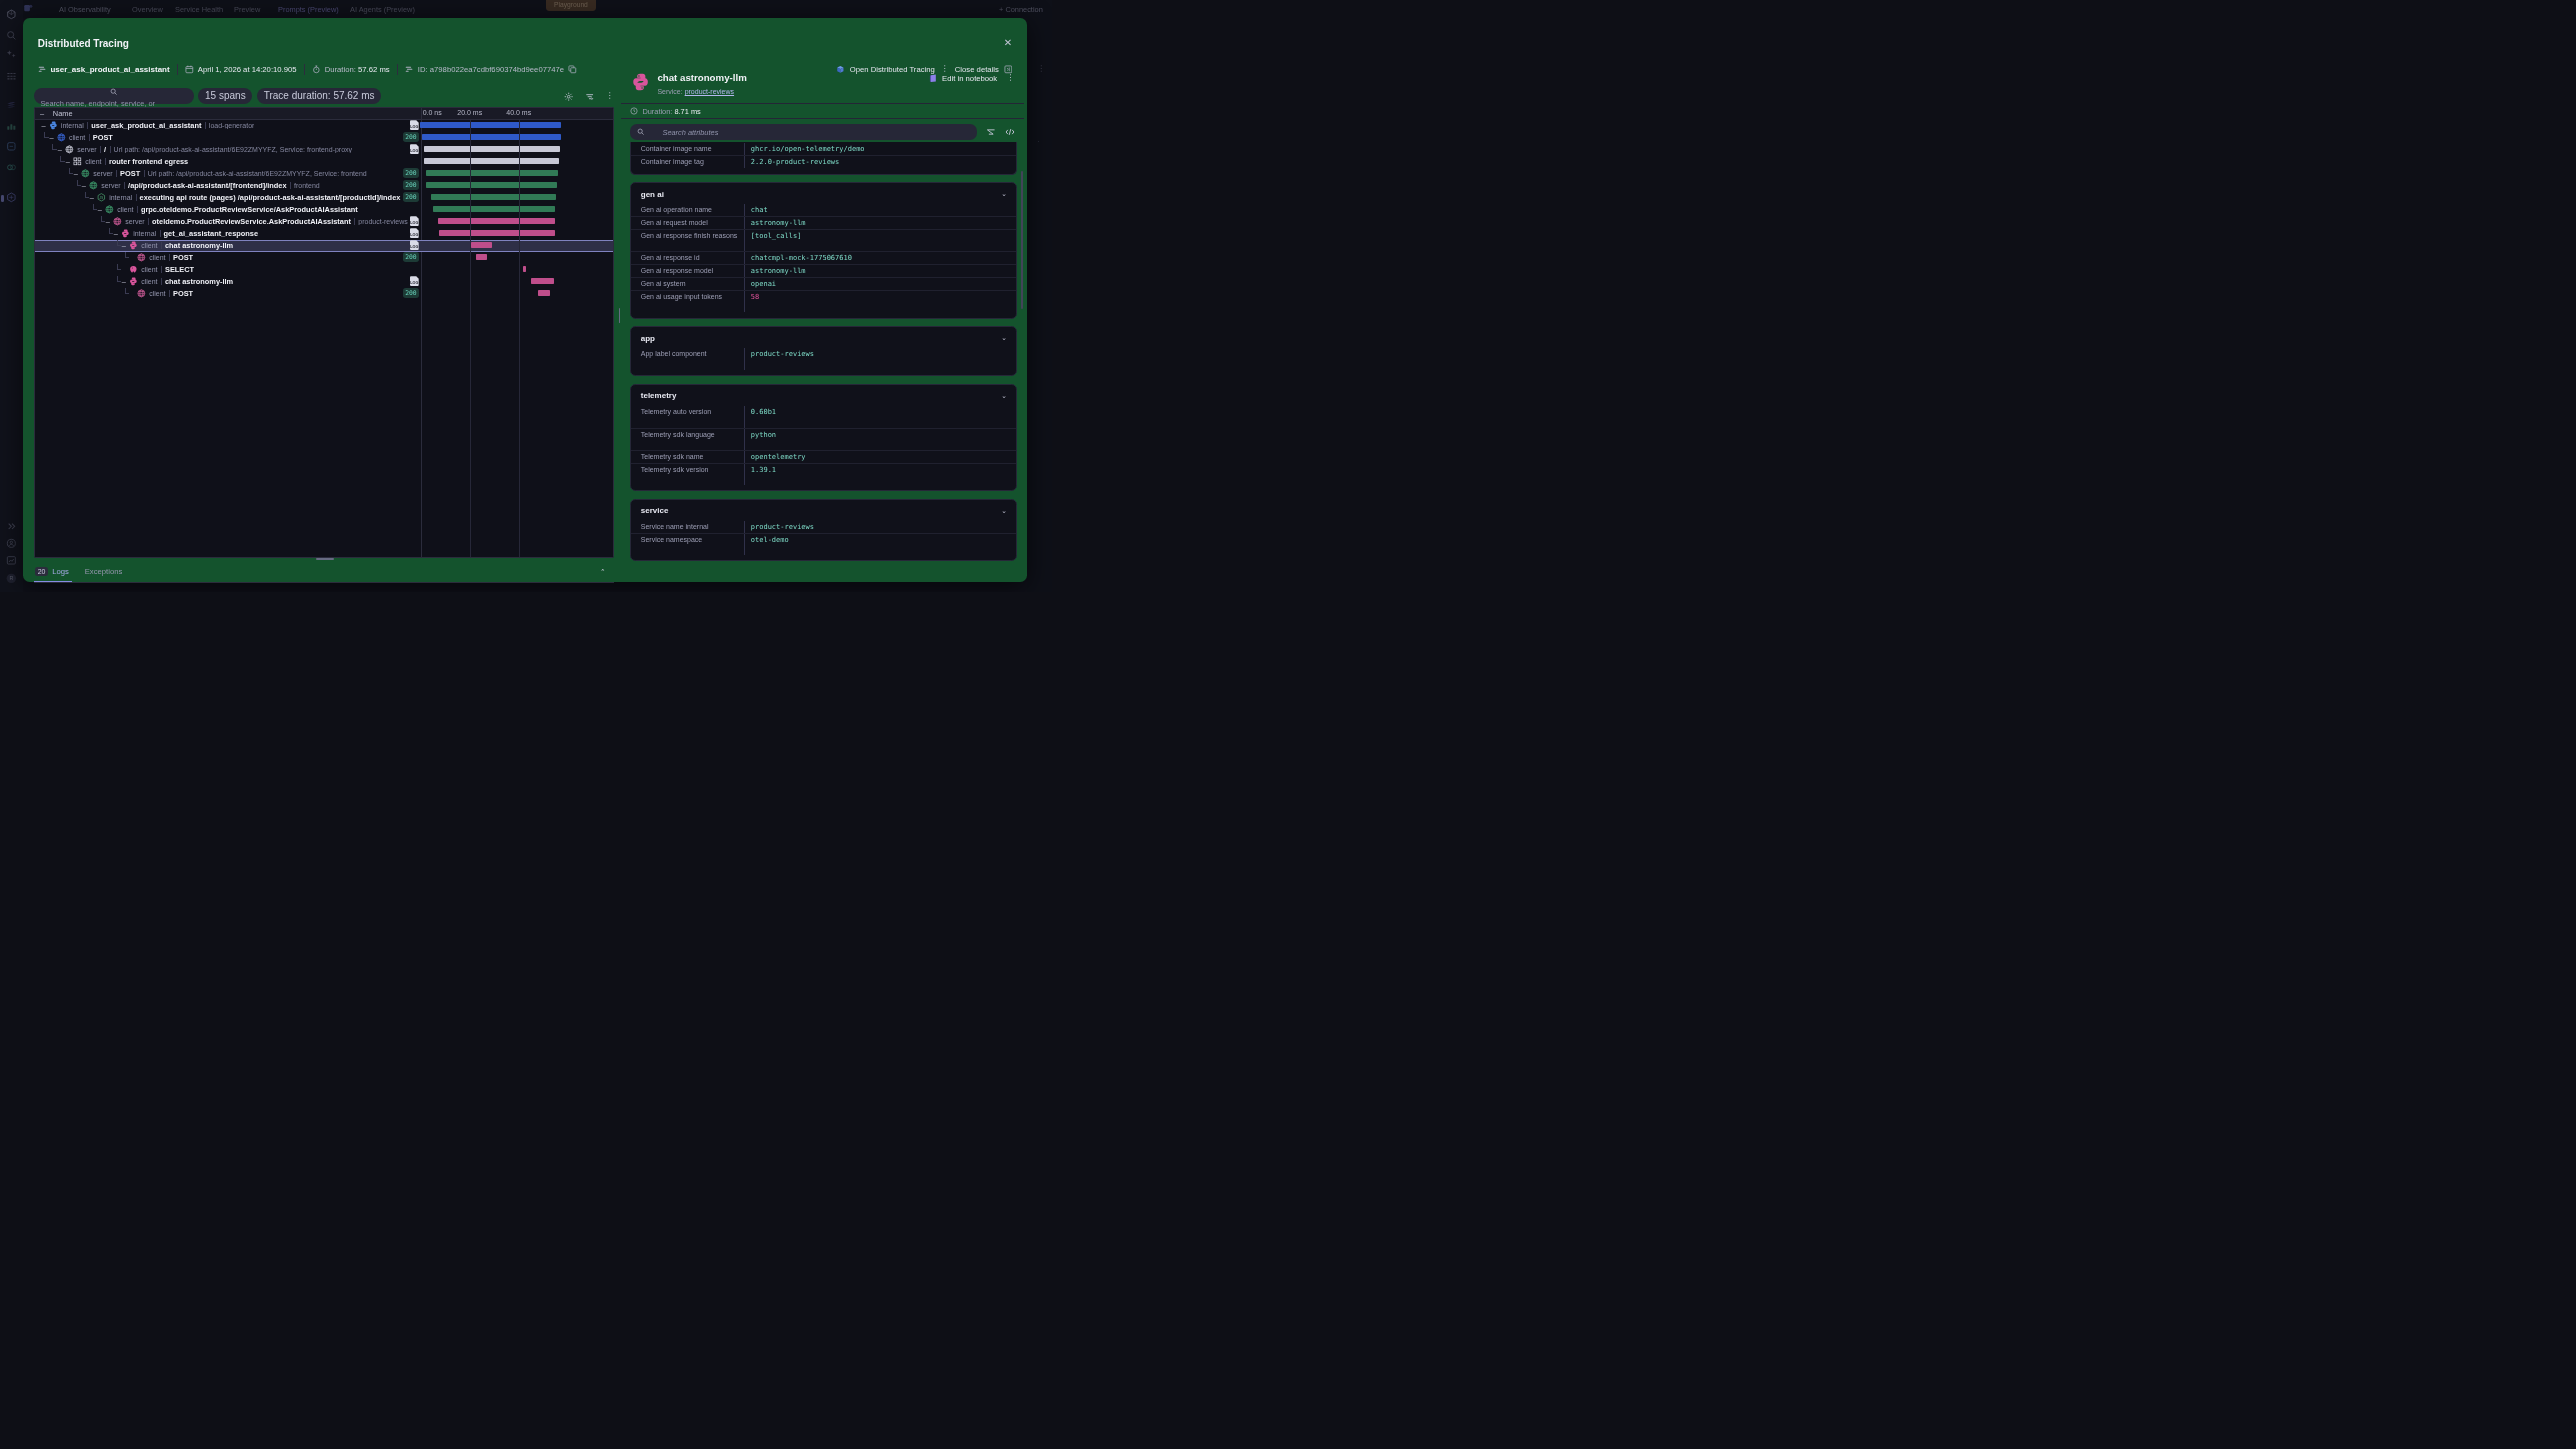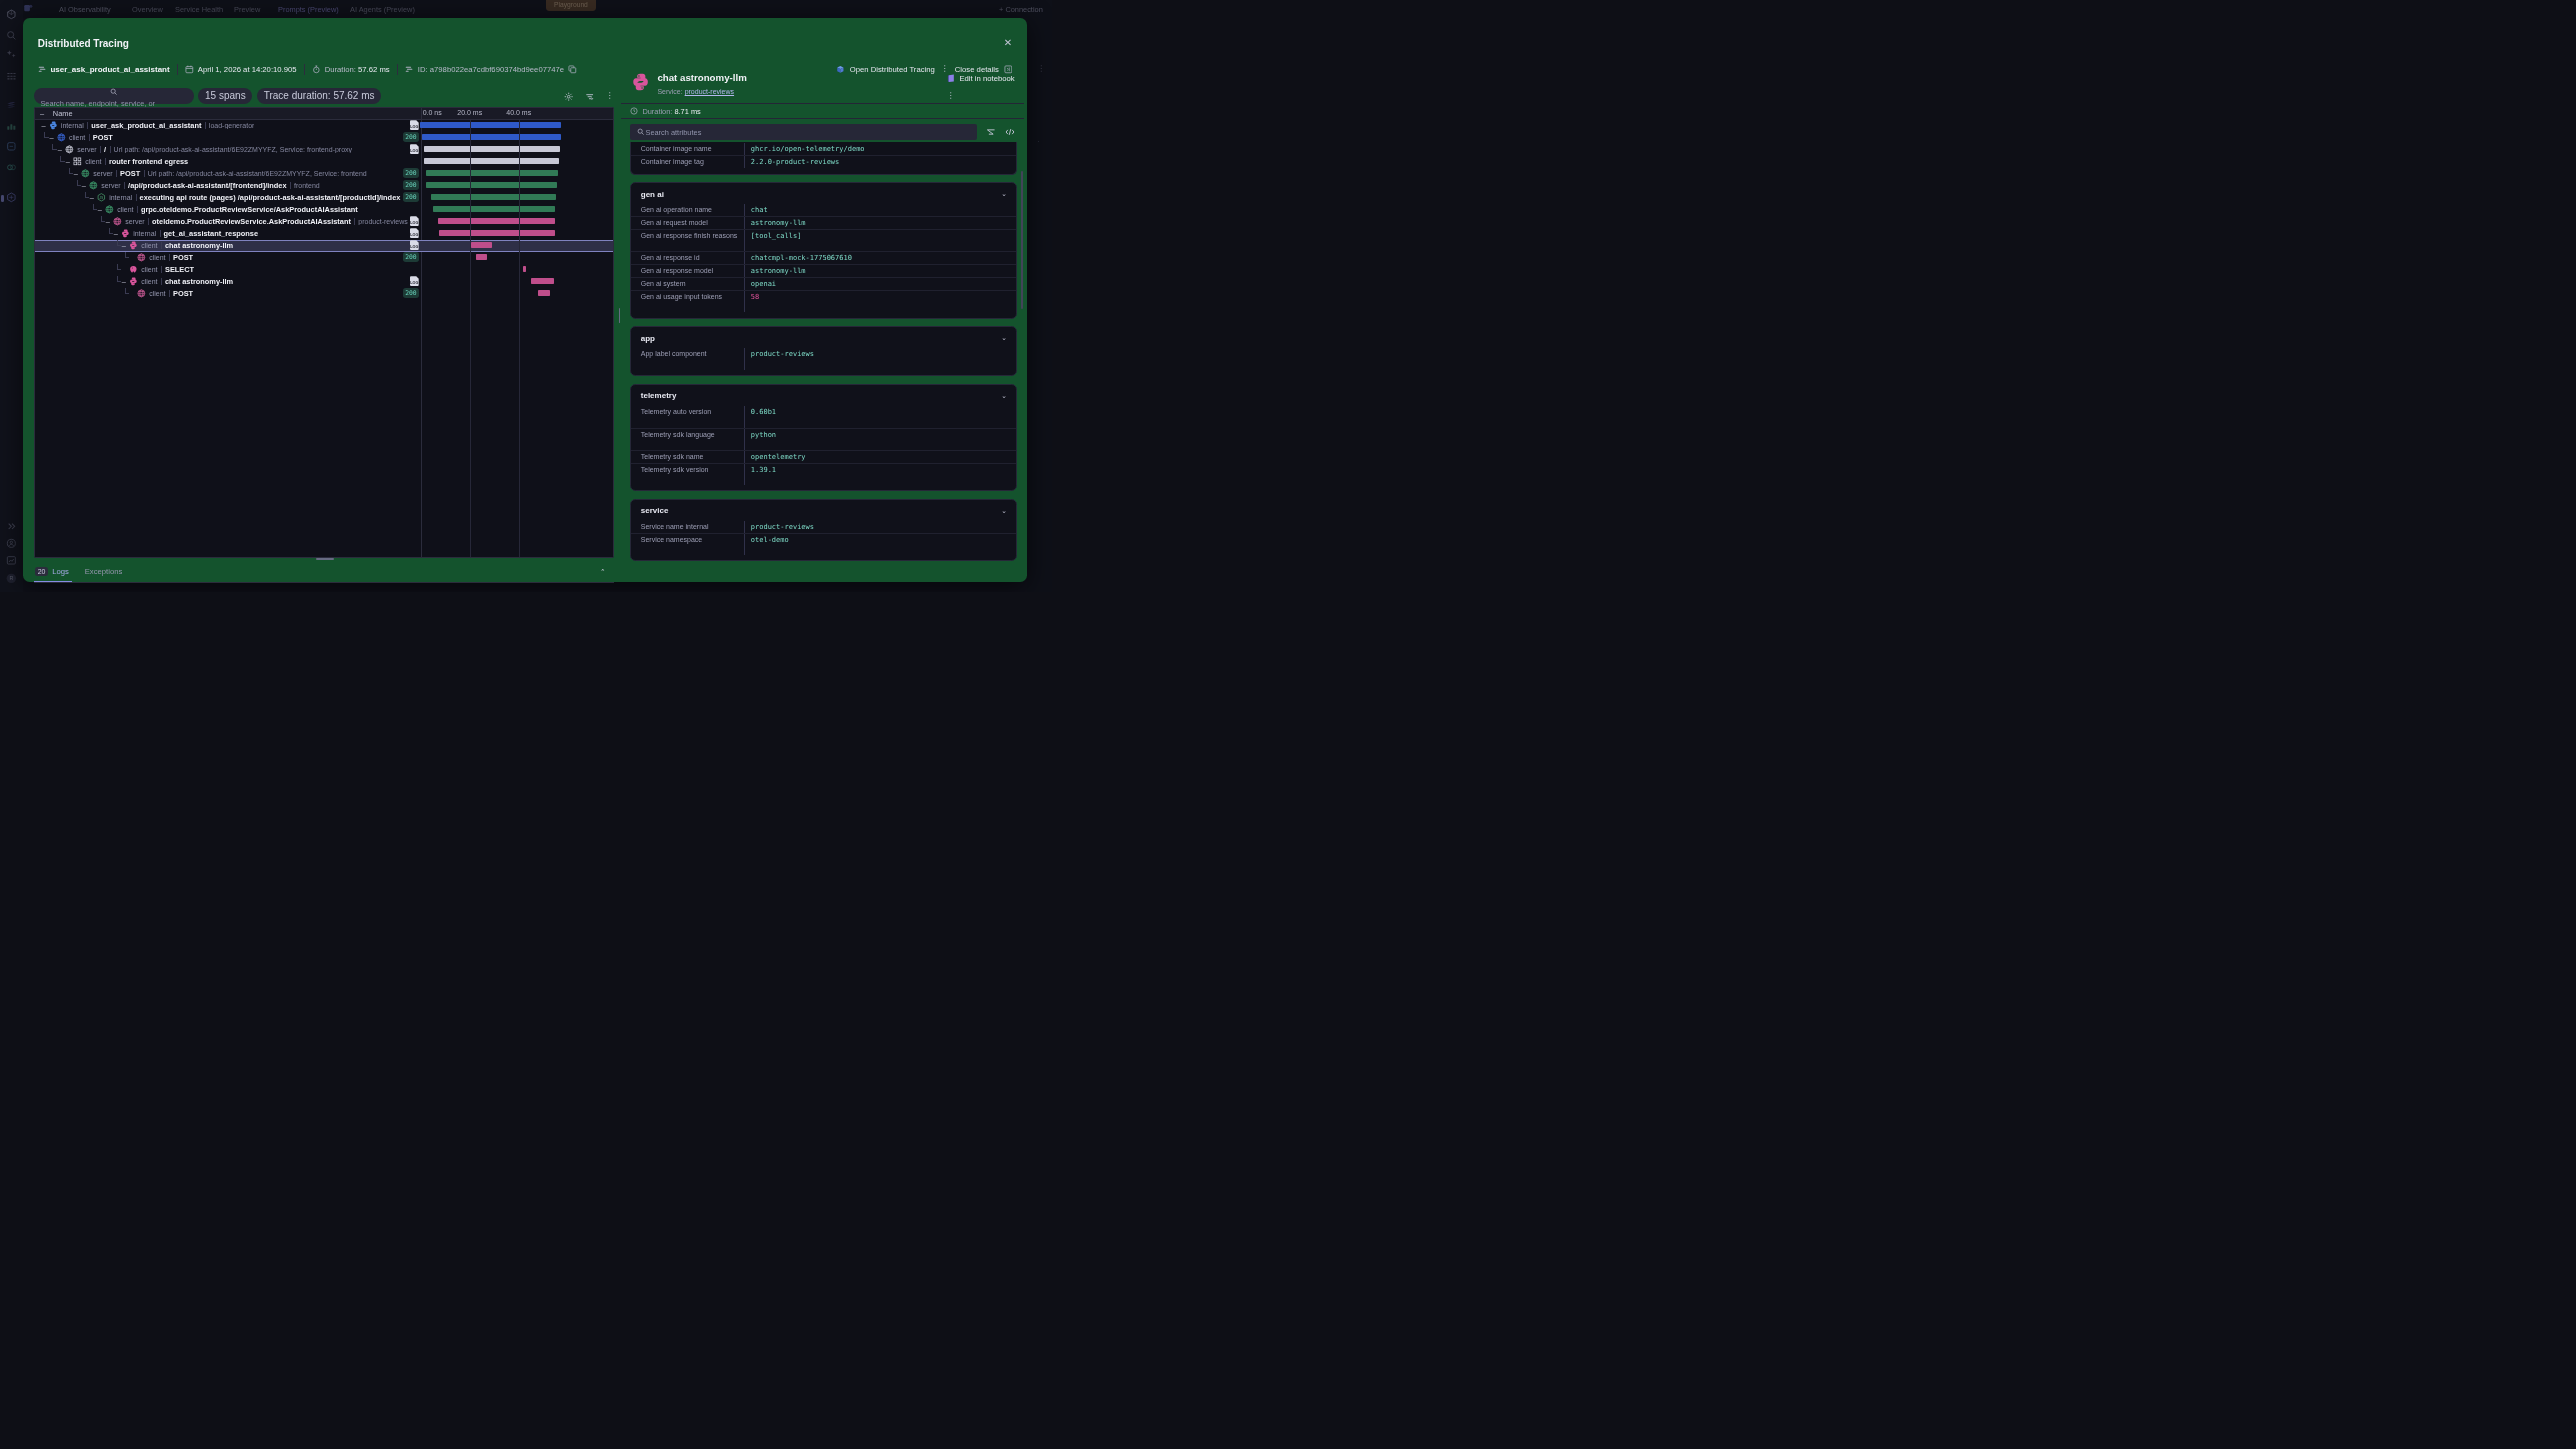--- a/index.html
+++ b/index.html
@@ -93,29 +93,29 @@
 
   
   .right-panel { position:absolute; left:598px; top:52px; width:403px; bottom:15.4px; overflow:hidden; }
   .rp-head { position:absolute; left:9.4px; top:0; right:9.4px; height:33px; }
   .rp-pyicon { position:absolute; left:0.7px; top:2px; width:19px; height:20px; color:#d8559c; }
   .rp-pyicon svg { width:19px; height:20px; }
   .rp-title { position:absolute; left:27px; top:2px; font-size:9.7px; font-weight:700; color:#f2f3f8; }
   .rp-service { position:absolute; left:27px; top:18px; font-size:7px; color:#9d9fb5; }
   .rp-service a { color:#b3b7ee; }
   .rp-actions { position:absolute; right:0; top:4px; display:flex; align-items:flex-start; gap:9.4px;
-    font-size:7.7px; color:#e8e9f1;flex-direction:column; }
+    font-size:7.7px; color:#e8e9f1; }
   .rp-duration { position:absolute; left:0; right:0; top:33px; height:16px; border-top:0.7px solid #242536;
     border-bottom:0.7px solid #242536; display:flex; align-items:center; gap:4px; padding:0 9.4px;
     font-size:7.4px; color:#9d9fb5; }
   .rp-duration b { color:#ecedf4; font-weight:400; }
   .rp-search-row { position:absolute; left:9.4px; right:9.4px; top:54px; height:16px; display:flex;
     align-items:center; gap:8.7px; }
-  .rp-search { flex:1; height:16px; background:#262737; border-radius:2px; display:flex; align-items:center;
-    gap:1px; padding:0 6.7px; color:#9194ac; font-size:7.4px; max-width:350px; }
+  .rp-search { flex:1; height:16px; background:#262737; border-radius:7px; display:flex; align-items:center;
+    gap:18px; padding:0 6.7px; color:#9194ac; font-size:7.4px; max-width:350px;font-style:italic; }
   .rp-scroll { position:absolute; left:9.4px; right:6.7px; top:72px; bottom:0; overflow:hidden; }
   .card { background:#10111a; border:0.7px solid #262738; border-radius:5.4px; margin-bottom:7.4px; padding-bottom:5.4px; }
   .card.cut { border-top:none; border-radius:0 0 5.4px 5.4px; padding-top:1.3px; }
   .card-head { display:flex; align-items:center; justify-content:space-between; padding:6.7px 9.4px 5.4px 9.4px; }
   .card-title { font-size:8px; font-weight:700; color:#e8e9f2; }
   .card-chev { color:#c3c5d6; font-size:6.7px; }
   .attr-row { display:flex; border-top:0.7px solid #20212f; min-height:12px; }
   .attr-row.first { border-top:none; }
   .attr-row.tall { min-height:22px; }
   .attr-label { width:113px; flex:none; padding:2px 5.4px 2px 9.4px; font-size:7px; color:#9d9fb5; }

